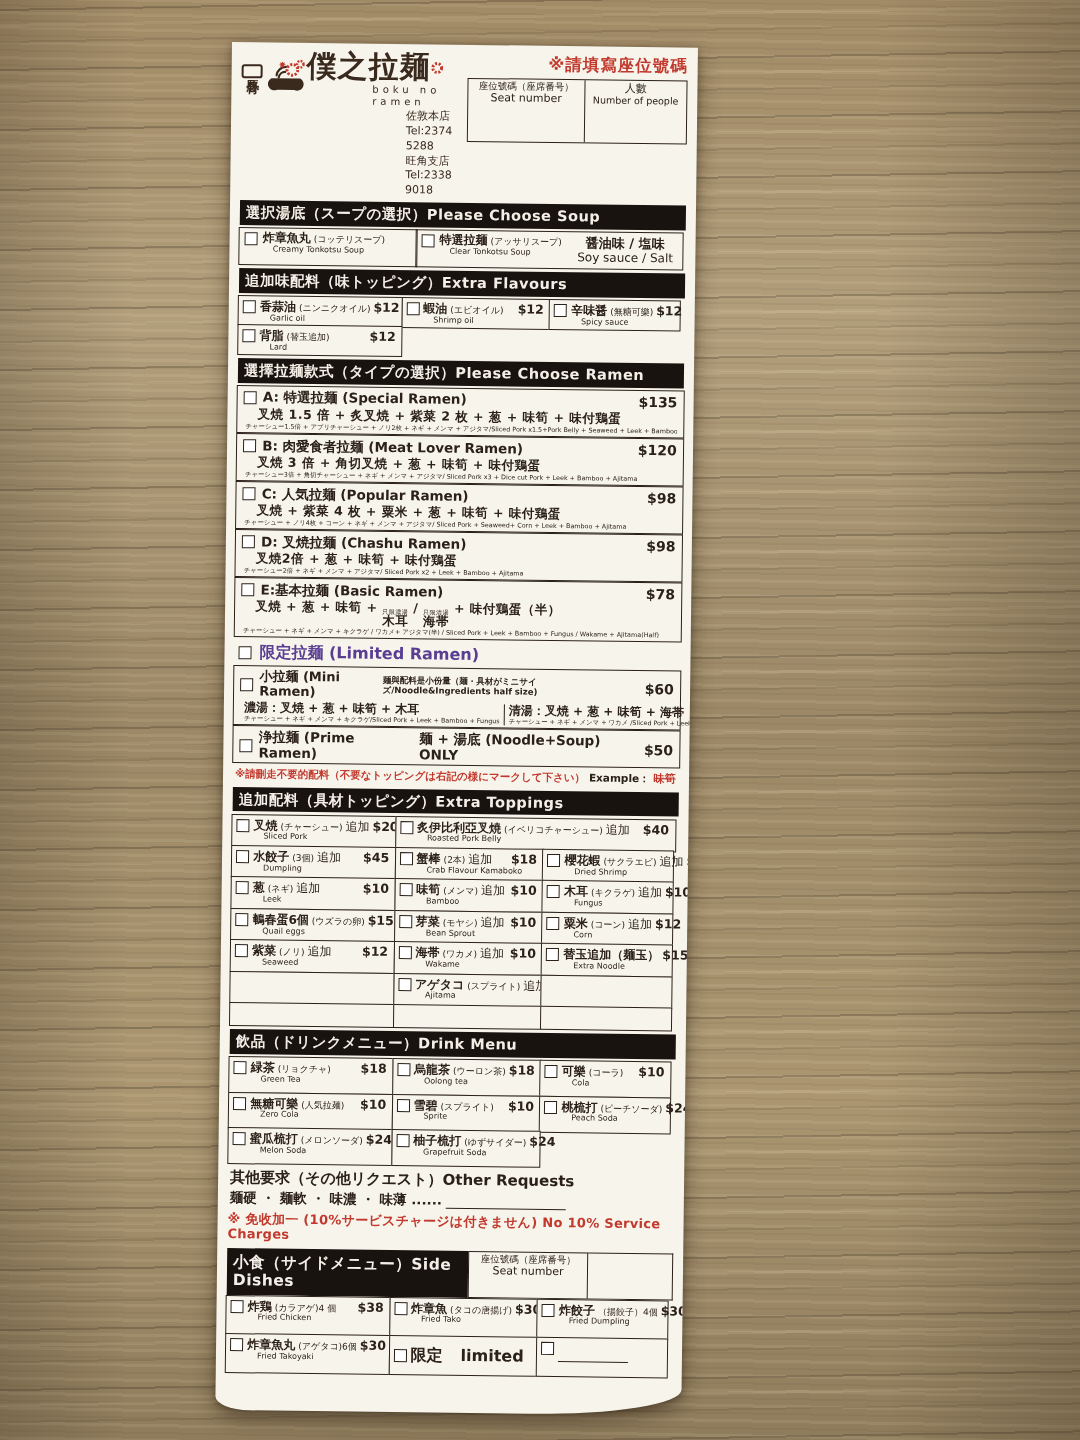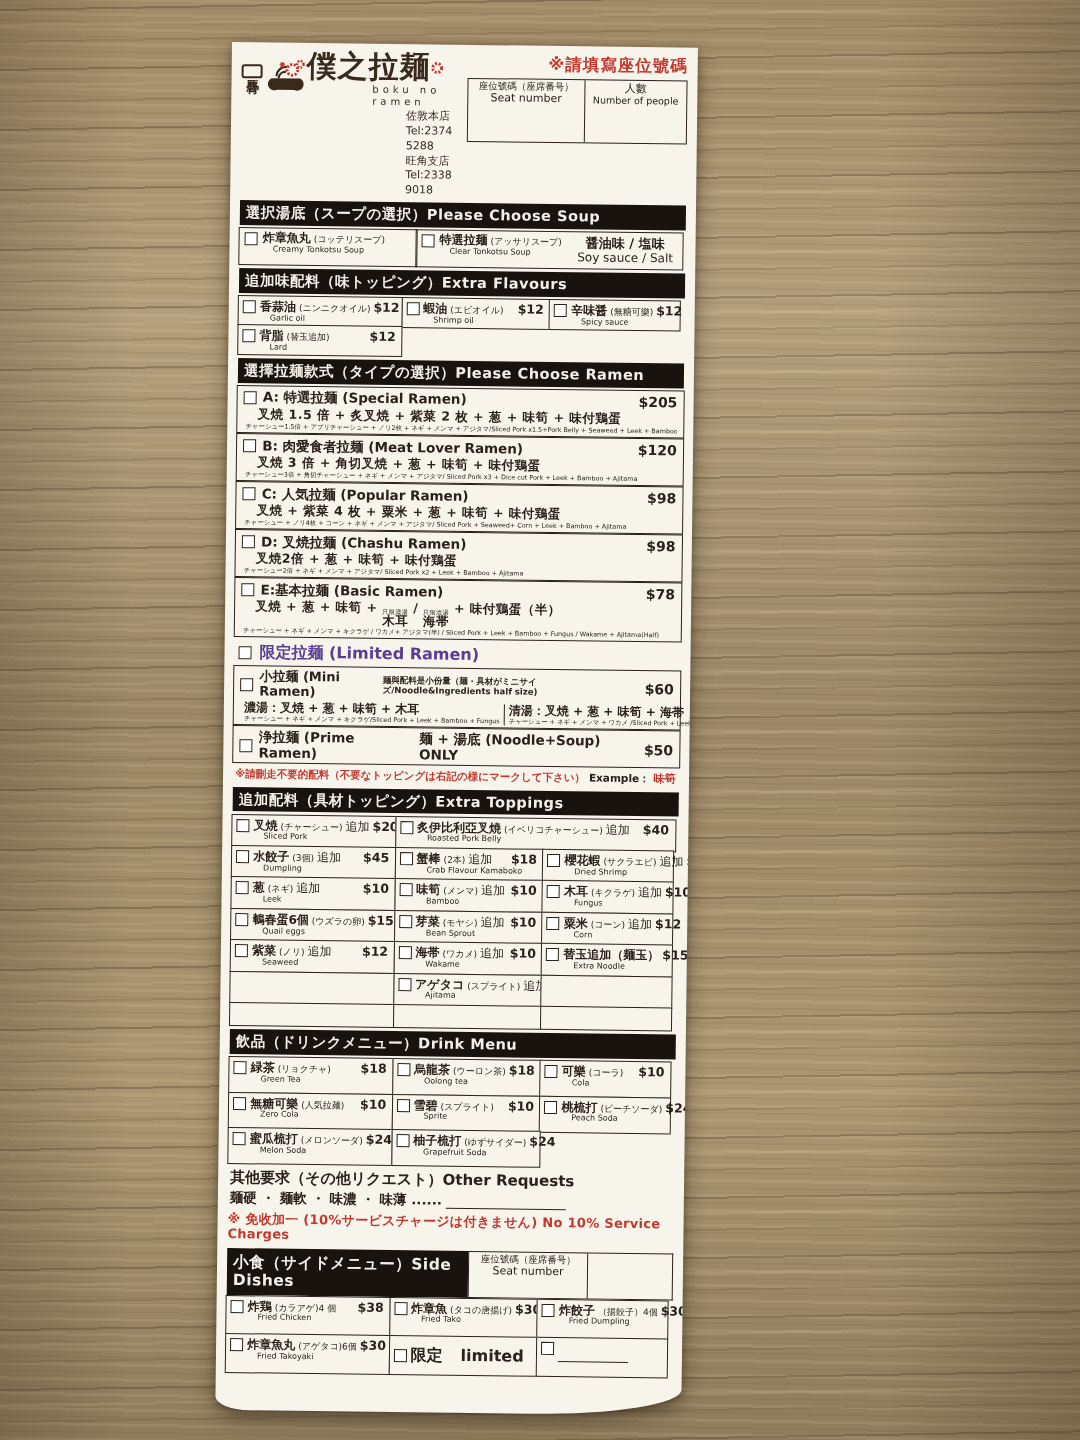--- a/index.html
+++ b/index.html
@@ -219,21 +219,21 @@
       </div>
     </div>
   </div>
 
   <div class="bar">選擇拉麺款式（タイプの選択）Please Choose Ramen</div>
 
   <div class="rbox">
     <div class="rl1">
         <span class="cb"></span>
       <span>A: 特選拉麺 (Special Ramen)</span>
-      <span class="rpr">$205</span>
+      <span class="rpr">$135</span>
       </div>
     <div class="ring">叉焼 1.5 倍 + 炙叉焼 + 紫菜 2 枚 + 葱 + 味筍 + 味付鶏蛋</div>
     <div class="rsub">チャーシュー1.5倍 + アブリチャーシュー + ノリ2枚 + ネギ + メンマ + アジタマ/Sliced Pork x1.5+Pork Belly + Seaweed + Leek + Bamboo + Ajitama</div>
   </div>
   <div class="rbox">
     <div class="rl1">
         <span class="cb"></span>
       <span>B: 肉愛食者拉麺 (Meat Lover Ramen)</span>
       <span class="rpr">$120</span>
       </div>

